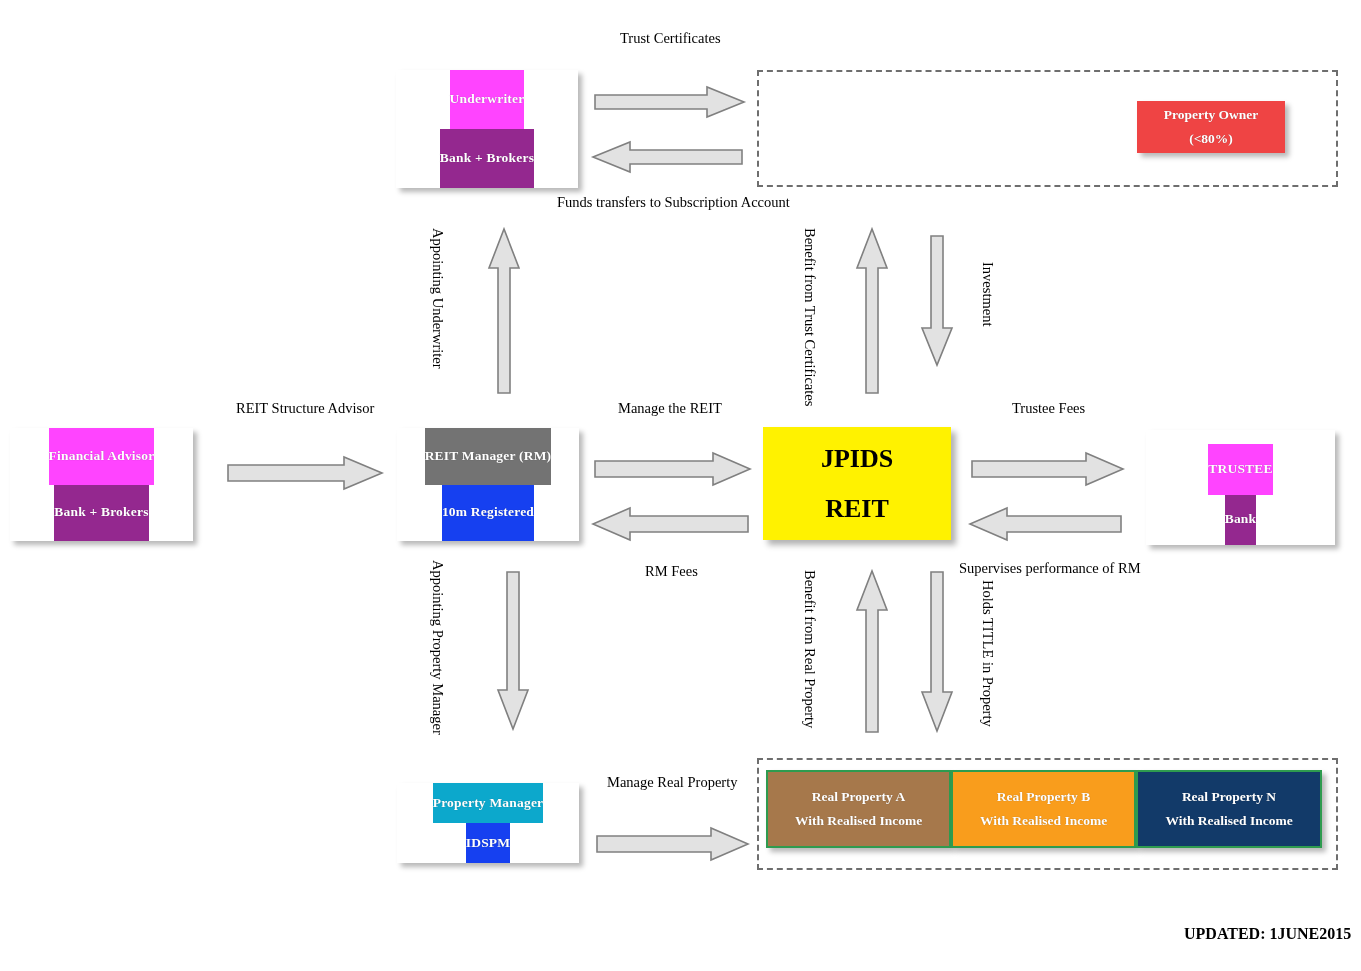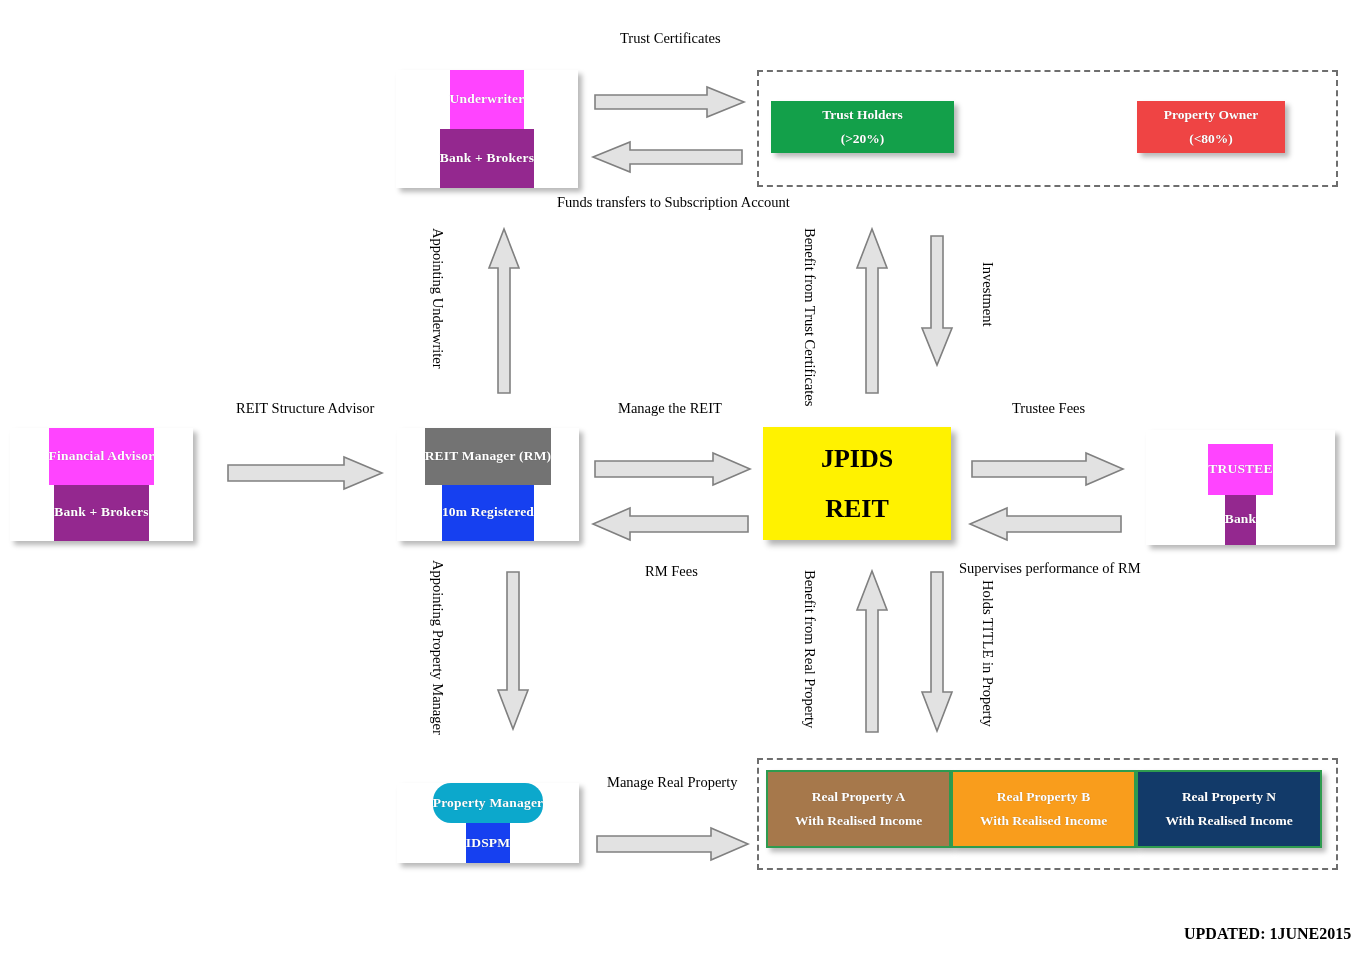--- a/index.html
+++ b/index.html
@@ -127,24 +127,20 @@
   <div class="arrow" style="left:592px; top:140px;">
     <svg width="150" height="34" viewBox="0 0 150 34">
       <polygon points="150,10 38,10 38,2 1,17 38,32 38,24 150,24" fill="#E2E2E2" stroke="#808080" stroke-width="1.6"></polygon>
     </svg>
   </div>
 
   <div class="label" style="left:557px; top:194px;">Funds transfers to Subscription Account</div>
 
   <div class="dashed-frame" style="left:757px; top:70px; width:577px; height:113px;"></div>
 
-  <div class="simplebox" style="left:771px; top:101px; width:183px; height:52px; background:#13A04A;">
-    <div>Trust Holders</div>
-    <div>(&gt;20%)</div>
-  </div>
 
   <div class="simplebox" style="left:1137px; top:101px; width:148px; height:52px; background:#ef4444;">
     <div>Property Owner</div>
     <div>(&lt;80%)</div>
   </div>
 
   <div class="label-rot" style="left:446px; top:228px;">Appointing Underwriter</div>
   <div class="arrow" style="left:487px; top:228px;">
     <svg width="34" height="165" viewBox="0 0 34 165">
       <polygon points="11,165 11,40 2,40 17,1 32,40 23,40 23,165" fill="#E2E2E2" stroke="#808080" stroke-width="1.6"></polygon>
@@ -240,21 +236,21 @@
   </div>
 
   <div class="arrow" style="left:920px; top:572px;">
     <svg width="34" height="160" viewBox="0 0 34 160">
       <polygon points="11,0 11,120 2,120 17,159 32,120 23,120 23,0" fill="#E2E2E2" stroke="#808080" stroke-width="1.6"></polygon>
     </svg>
   </div>
   <div class="label-rot" style="left:996px; top:580px;">Holds TITLE in Property</div>
 
   <div class="node" style="left:397px; top:783px; width:182px; height:80px;">
-    <div class="half" style="background:#0CA8CC;border-radius:18px;">Property Manager</div>
+    <div class="half" style="background:#0CA8CC;">Property Manager</div>
     <div class="half" style="background:#1640F0;">IDSPM</div>
   </div>
 
   <div class="label" style="left:607px; top:774px;">Manage Real Property</div>
 
   <div class="arrow" style="left:597px; top:827px;">
     <svg width="152" height="34" viewBox="0 0 152 34">
       <polygon points="0,9 114,9 114,1 151,17 114,33 114,25 0,25" fill="#E2E2E2" stroke="#808080" stroke-width="1.6"></polygon>
     </svg>
   </div>

